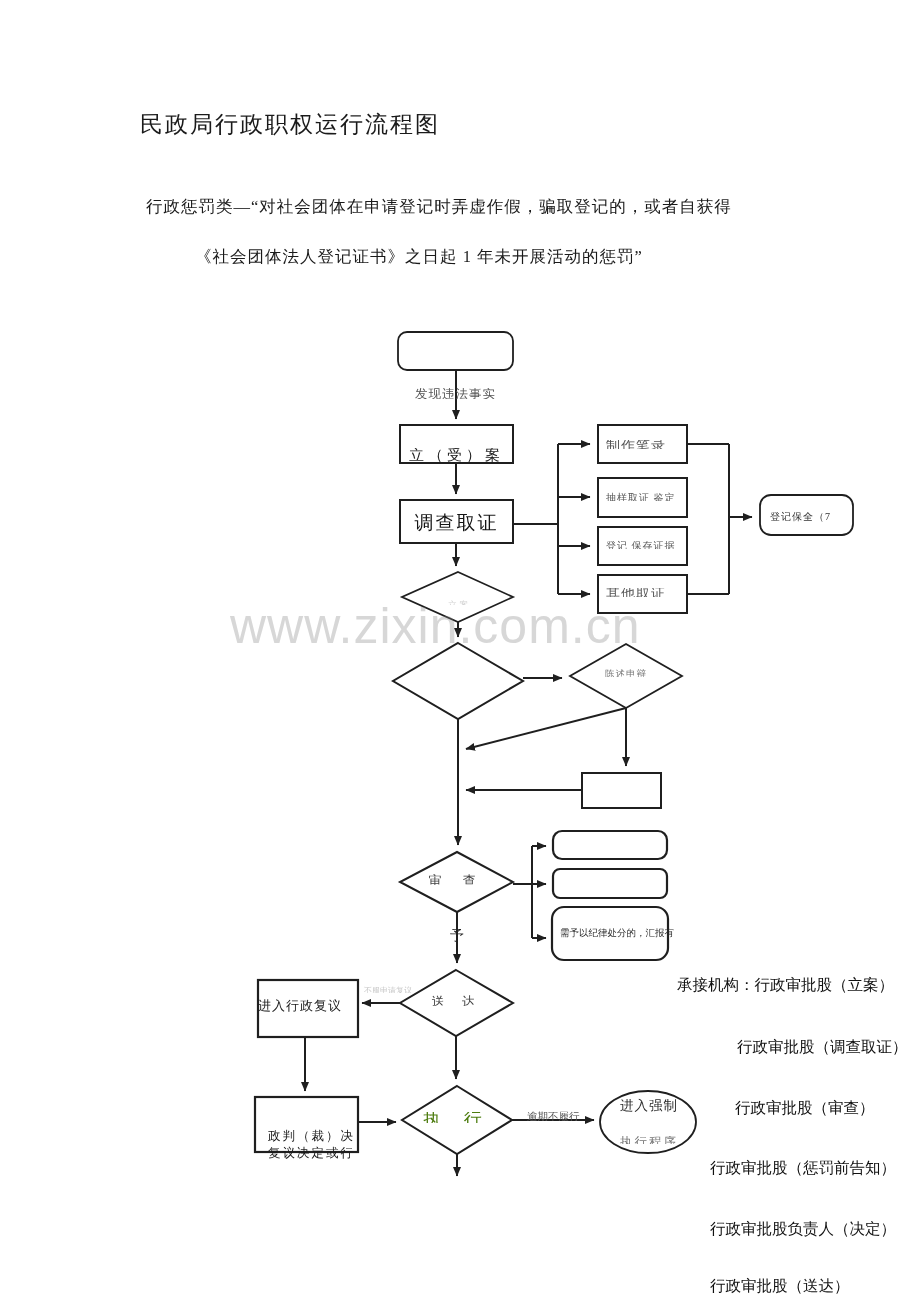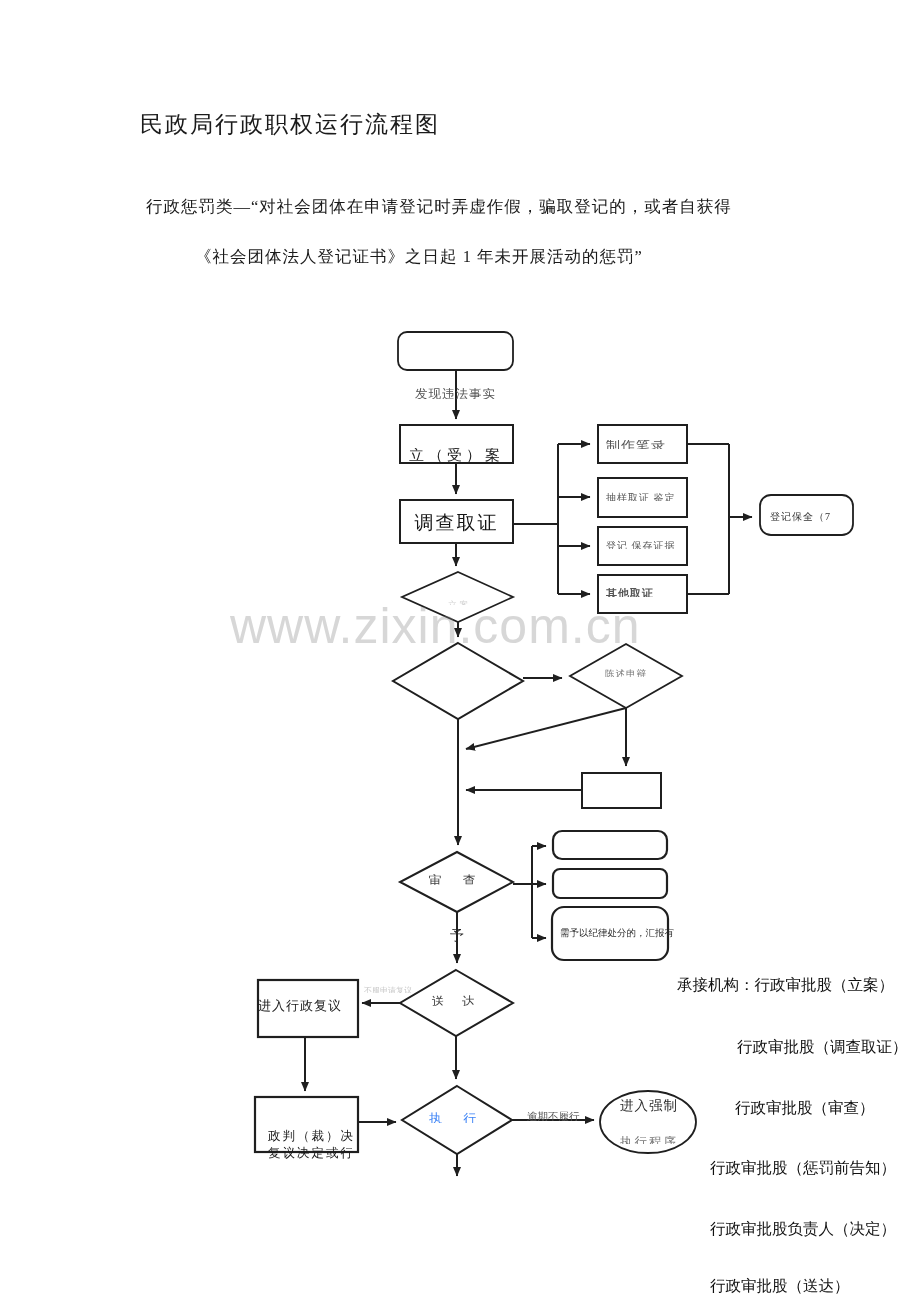--- a/index.html
+++ b/index.html
@@ -15,33 +15,33 @@
   #lb-sub2{left:195px;top:248px;font-size:16.5px;letter-spacing:1px;}
   #lb-wm{left:230px;top:598px;font-size:50px;letter-spacing:1px;color:rgba(130,130,130,0.32);
          font-family:"Liberation Sans","DejaVu Sans",sans-serif;}
 
   #lb-start{left:398px;top:352px;width:115px;height:11px;font-size:12.5px;letter-spacing:1px;color:#555;line-height:13px;margin-top:36px;}
   #lb-filing{left:400px;top:448px;width:113px;height:15px;font-size:15px;letter-spacing:4px;color:#222;line-height:15px;}
   #lb-invest{left:400px;top:512px;width:113px;font-size:19px;letter-spacing:2px;color:#151515;}
   #lb-d1{left:606px;top:440px;width:78px;height:9px;font-size:14px;letter-spacing:1px;color:#555;line-height:11px;}
   #lb-d2{left:606px;top:492px;width:78px;height:9px;font-size:10px;letter-spacing:1px;color:#555;line-height:11px;}
   #lb-d3{left:606px;top:540px;width:78px;height:9px;font-size:10px;letter-spacing:1px;color:#555;line-height:11px;}
-  #lb-d4{left:606px;top:588px;width:78px;height:9px;font-size:11px;letter-spacing:1px;color:#555;line-height:11px;font-weight:bold;}
+  #lb-d4{left:606px;top:588px;width:78px;height:9px;font-size:14px;letter-spacing:1px;color:#555;line-height:11px;}
   #lb-e{left:770px;top:511px;font-size:10px;letter-spacing:1px;color:#333;}
   #lb-f1{left:420px;top:600px;width:76px;height:5px;font-size:9px;color:#999;opacity:.45;line-height:10px;}
   #lb-f3{left:594px;top:669px;width:64px;height:8px;font-size:9.5px;letter-spacing:1px;color:#777;line-height:11px;}
   #lb-h{left:400px;top:874px;width:113px;height:11px;font-size:13px;letter-spacing:9px;color:#444;line-height:14px;}
   #lb-r3{left:560px;top:928px;width:102px;font-size:9.5px;color:#2a2a2a;}
   #lb-yu{left:450px;top:928px;font-size:14px;color:#222;}
   #lb-i{left:400px;top:995px;width:113px;height:11px;font-size:13px;letter-spacing:7px;color:#444;line-height:14px;}
   #lb-bufu{left:364px;top:986px;width:60px;height:7px;font-size:8px;color:#999;opacity:.55;line-height:9px;}
   #lb-j{left:258px;top:999px;width:80px;font-size:13px;letter-spacing:1px;color:#1a1a1a;}
   #lb-k1{left:268px;top:1102px;font-size:12.5px;letter-spacing:2px;color:#1a1a1a;margin-top:44px;}
   #lb-k2{left:268px;top:1129px;font-size:12.5px;letter-spacing:2px;color:#1a1a1a;}
-  #lb-l{left:402px;top:1112px;width:110px;height:11px;font-size:13px;letter-spacing:9px;color:#3b82f6;line-height:14px;}
+  #lb-l{left:402px;top:1112px;width:110px;height:11px;font-size:18px;letter-spacing:9px;color:#4d7c0f;line-height:14px;}
   #lb-yuqi{left:527px;top:1111px;width:72px;height:10px;font-size:10.5px;color:#555;line-height:11px;}
   #lb-m1{left:603px;top:1098px;width:92px;font-size:13.5px;letter-spacing:1px;color:#2a2a2a;}
   #lb-m2{left:603px;top:1136px;width:92px;height:8px;font-size:12.5px;letter-spacing:2px;color:#777;line-height:13px;}
 
   .annot{font-size:15.5px;color:#111;font-family:"Liberation Sans","DejaVu Sans",sans-serif;}
   #lb-an0{left:677px;top:976px;}
   #lb-an1{left:737px;top:1038px;}
   #lb-an2{left:735px;top:1099px;}
   #lb-an3{left:710px;top:1159px;}
   #lb-an4{left:710px;top:1220px;}

